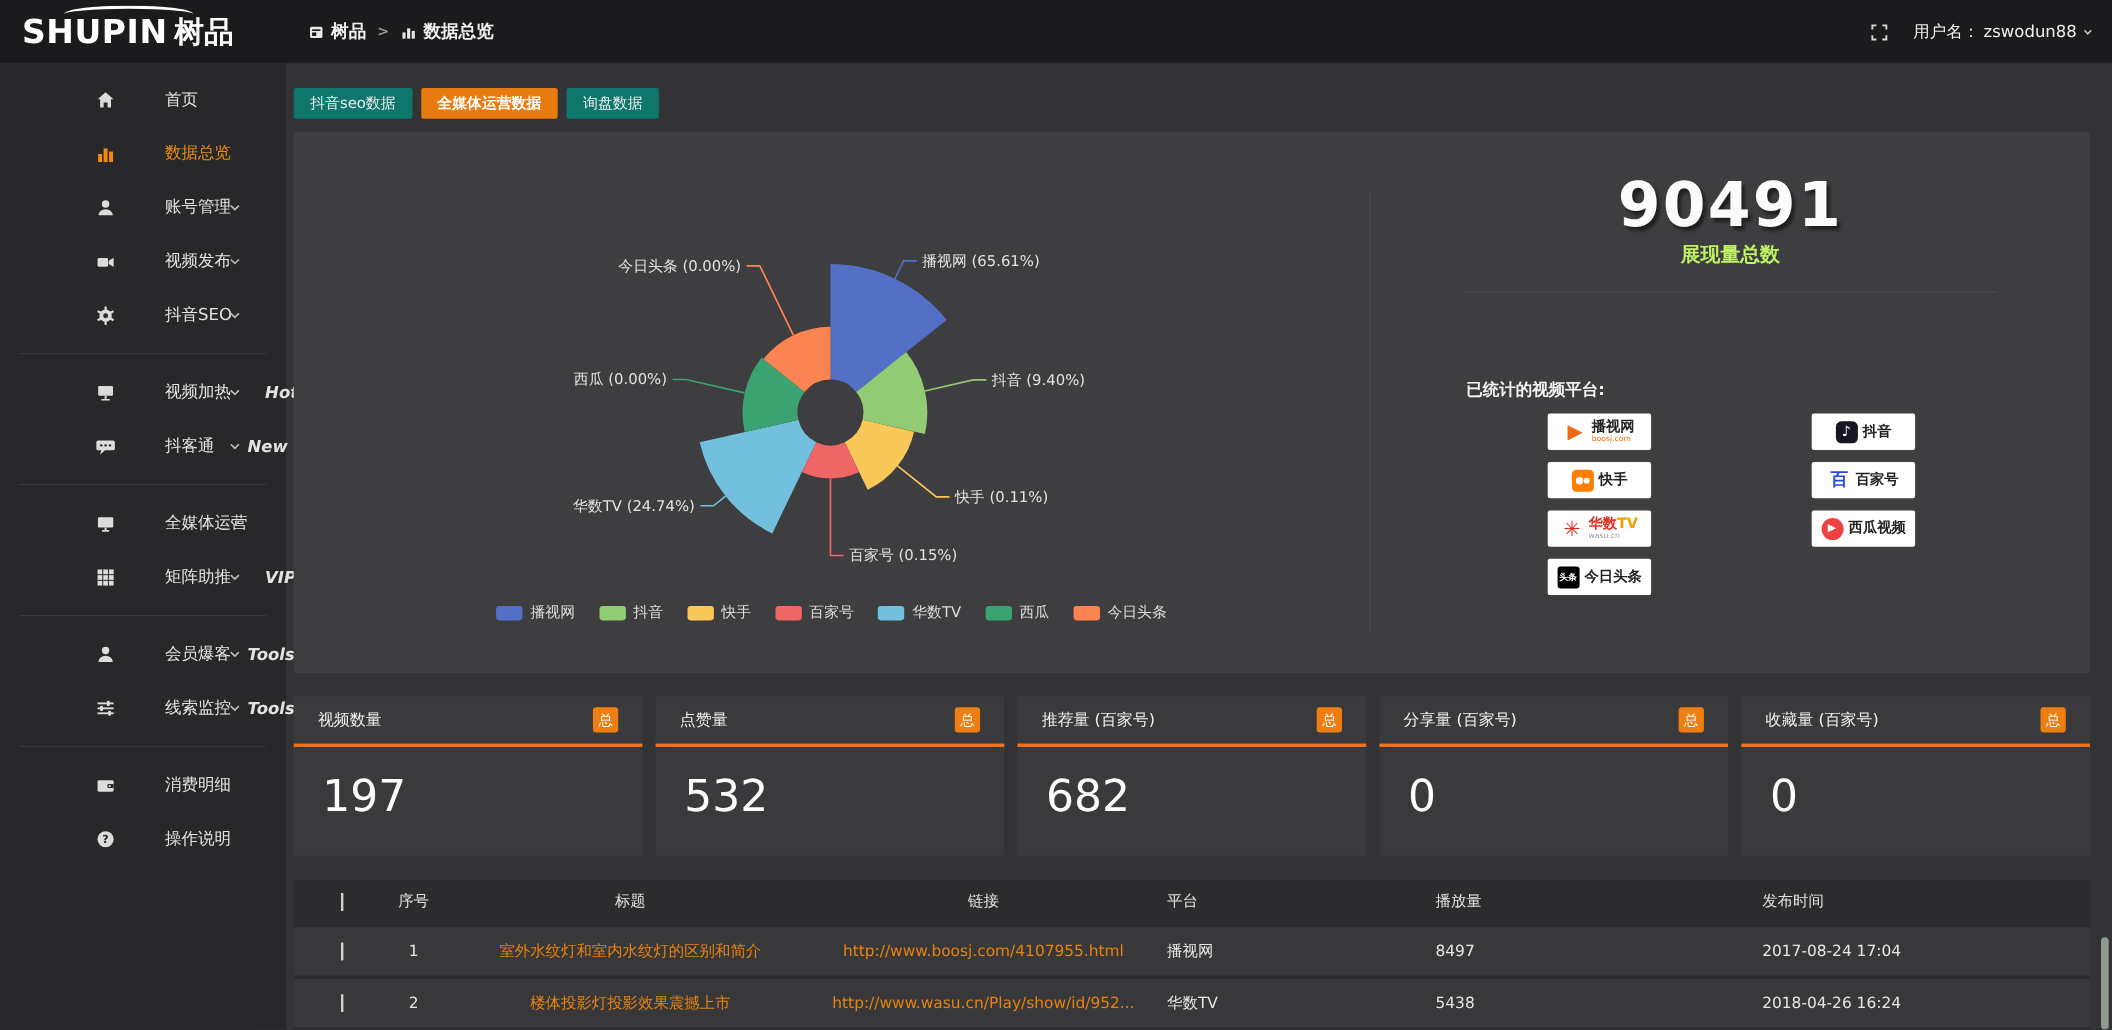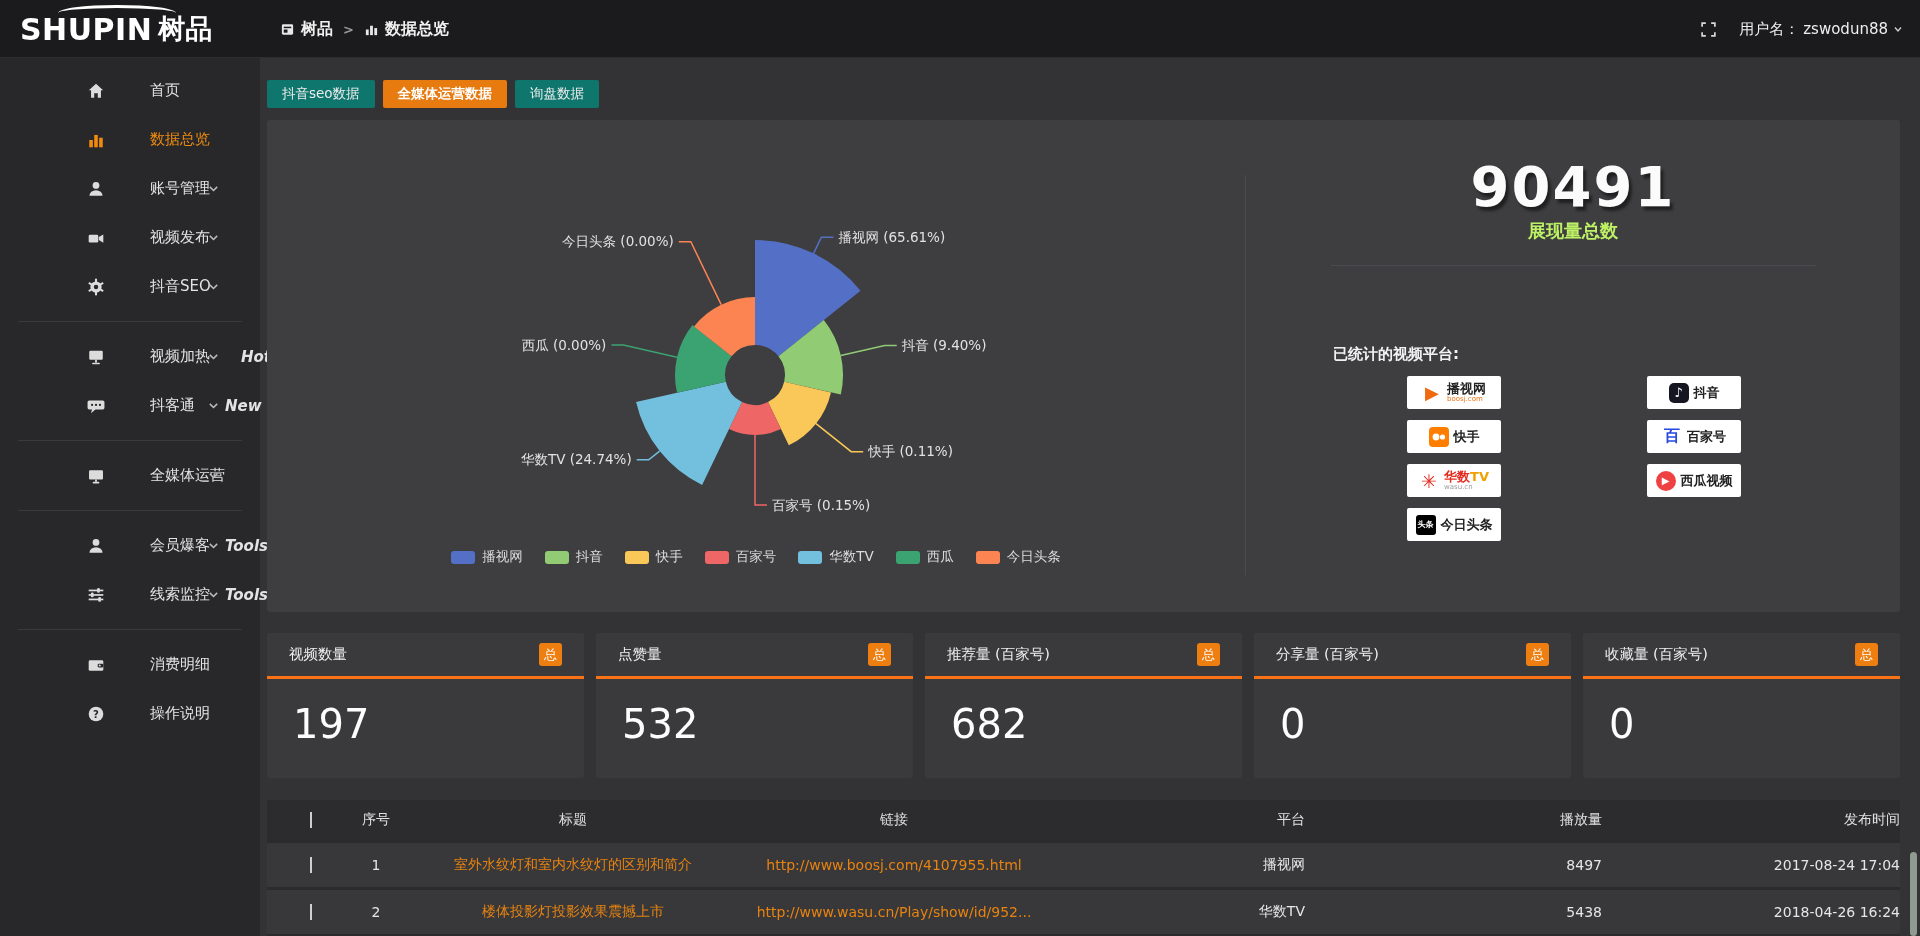--- a/index.html
+++ b/index.html
@@ -72,21 +72,21 @@
   .card-badge { width:23px; height:23px; background:#ee7e10; border-radius:3px; color:#fff; font-size:13px; display:flex; align-items:center; justify-content:center; }
   .card-value { padding:22px 26px 0; font-size:40px; color:#fdfdfd; }
 
   
   .dtable { position:absolute; left:267px; top:800px; width:1633px; height:136px; overflow:hidden; font-size:14px; }
   .trow { display:grid; grid-template-columns:52px 100px 294px 348px 244px 297px 1fr; align-items:center; }
   .thead { height:40px; background:#2c2c2f; color:#e0e0e0; }
   .tbody-row { height:47px; background:#38383b; border-top:3px solid #2b2b2e; }
   .tbody-row:first-of-type { border-top:none; margin-top:0; }
   .tcell { padding-left:14px; white-space:nowrap; overflow:hidden; text-overflow:ellipsis;text-align:center; }
-  .tcell.center { text-align:right; padding-left:0; }
+  .tcell.center { text-align:left; padding-left:0; }
   .tcell.orange { color:#e8830f; cursor:pointer; }
   .chk { width:15px; height:15px; background:#f2f2f2; border:1px solid #cfcfcf; border-radius:2px; margin-left:22px; cursor:pointer; }
   .row-partial { height:6px; background:#38383b; border-top:3px solid #2b2b2e; }
 
   .scroll-thumb { position:absolute; right:3px; top:852px; width:7px; height:84px; background:#8f9a90; border-radius:4px; }
 
   svg.ic { display:block; }
 </style>
 </head>
 <body>
@@ -240,20 +240,42 @@
 
   <div class="sitem">
     <span class="sicon">
         <svg class="ic" width="18" height="18" viewBox="0 0 16 16" fill="#dcdcdc">
           <rect x="1.8" y="2.8" width="12.4" height="8.4" rx="1"></rect>
           <rect x="7.2" y="11.2" width="1.6" height="2"></rect>
           <rect x="5" y="13.2" width="6" height="1.4" rx="0.7"></rect>
         </svg>
       </span>
     <span class="slabel">全媒体运营</span>
+    <span class="schev">
+        <svg class="ic" width="13" height="13" viewBox="0 0 16 16" fill="none" stroke="#bdbdbd" stroke-width="1.8">
+          <polyline points="3.5,6 8,10.5 12.5,6"></polyline>
+        </svg>
+      </span>
+  </div>
+  <div class="sitem">
+    <span class="sicon">
+        <svg class="ic" width="18" height="18" viewBox="0 0 16 16" fill="#dcdcdc">
+          <rect x="1.5" y="1.5" width="3.8" height="3.8"></rect>
+          <rect x="6.1" y="1.5" width="3.8" height="3.8"></rect>
+          <rect x="10.7" y="1.5" width="3.8" height="3.8"></rect>
+          <rect x="1.5" y="6.1" width="3.8" height="3.8"></rect>
+          <rect x="6.1" y="6.1" width="3.8" height="3.8"></rect>
+          <rect x="10.7" y="6.1" width="3.8" height="3.8"></rect>
+          <rect x="1.5" y="10.7" width="3.8" height="3.8"></rect>
+          <rect x="6.1" y="10.7" width="3.8" height="3.8"></rect>
+          <rect x="10.7" y="10.7" width="3.8" height="3.8"></rect>
+        </svg>
+      </span>
+    <span class="slabel">矩阵助推</span>
+    <span class="slabel sbadge badge-gold" style="left:233px;">VIP</span>
     <span class="schev">
         <svg class="ic" width="13" height="13" viewBox="0 0 16 16" fill="none" stroke="#bdbdbd" stroke-width="1.8">
           <polyline points="3.5,6 8,10.5 12.5,6"></polyline>
         </svg>
       </span>
   </div>
 
   <div class="sdivider"></div>
 
   <div class="sitem">

